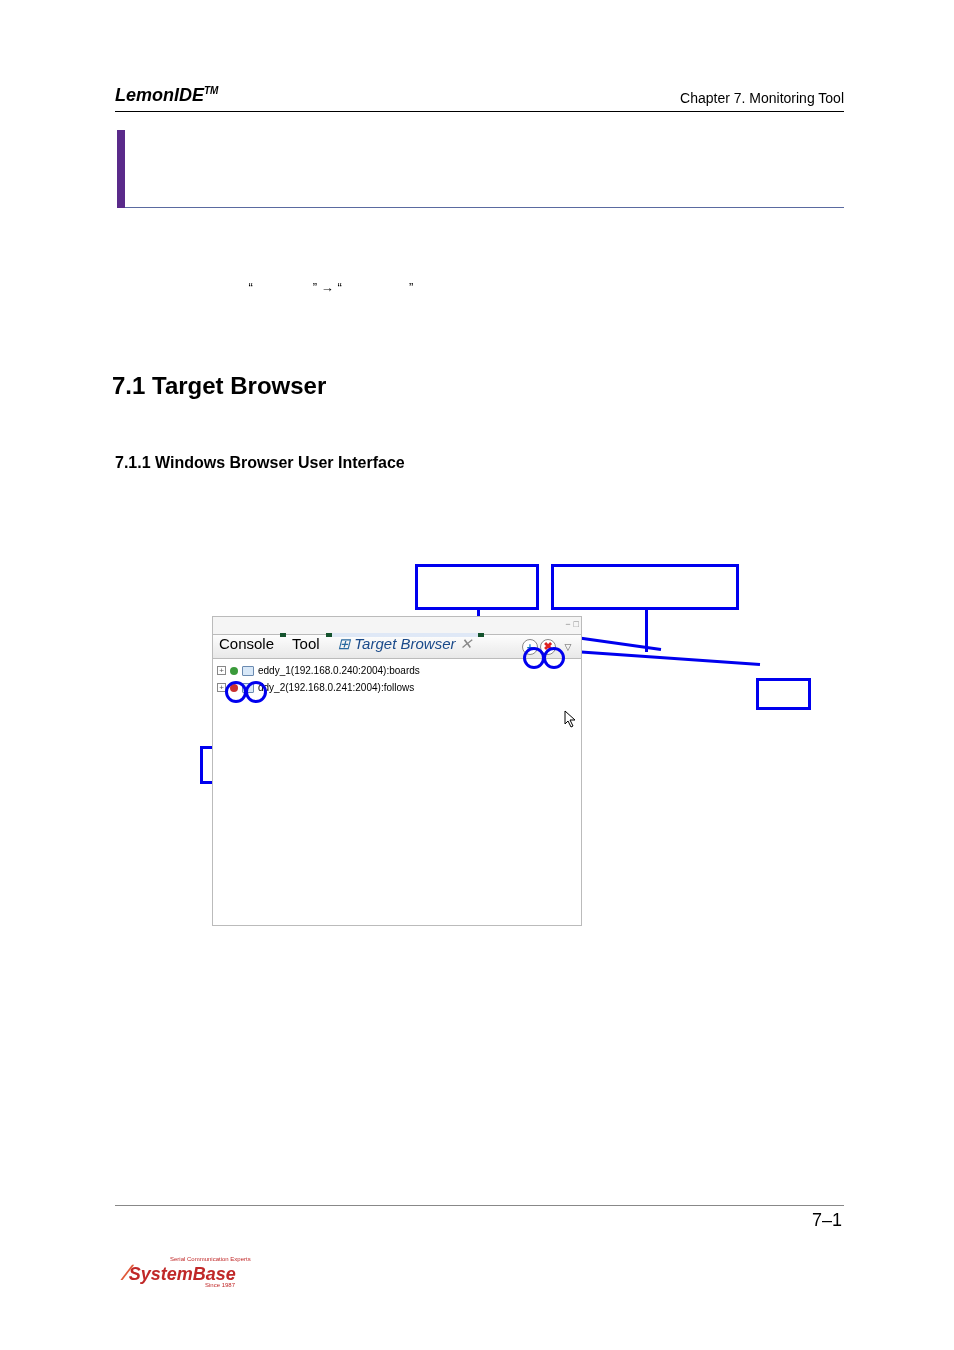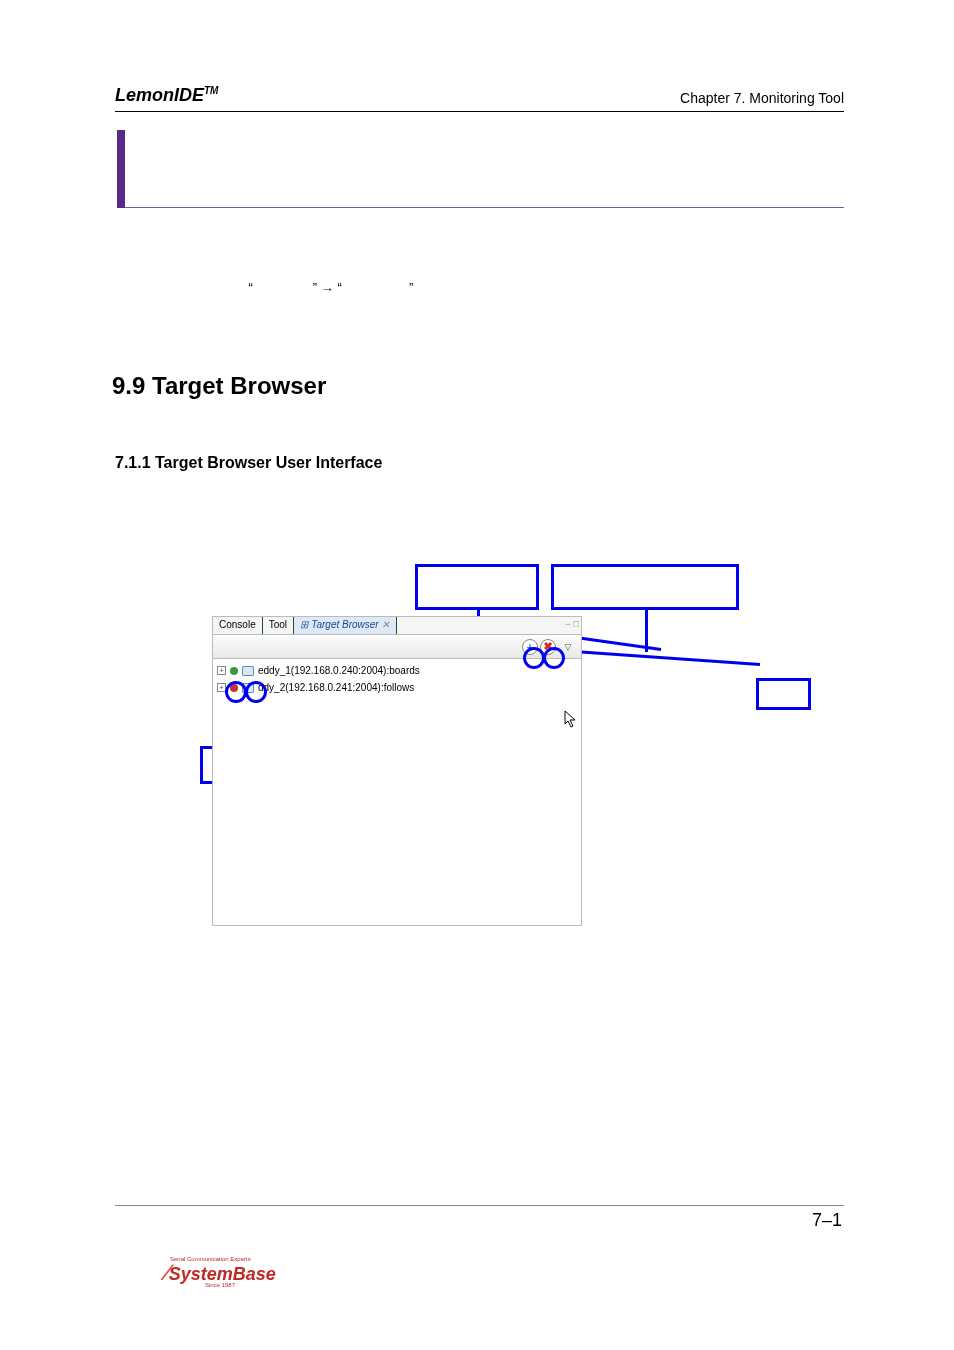--- a/index.html
+++ b/index.html
@@ -172,22 +172,23 @@
       font-size: 11px;
     }
     .panel-tabs {
       height: 18px;
       display: flex;
       border-bottom: 1px solid #bbb;
       background: #f5f5f5;
     }
     .panel-tab {
       padding: 2px 6px;
-      border-right: 1px solid #14532d;
-      font-size: 10px;
+      border-right: 6px solid #14532d;
+      font-size: 15px;
+      margin-top: 16px;
     }
     .panel-tab.active {
       background: #dfe8f6;
       color: #1a4a8a;
       font-style: italic;
     }
     .panel-controls {
       position: absolute;
       right: 2px;
       top: 2px;
@@ -300,21 +301,20 @@
       font-size: 18px;
     }
     .footer-logo {
       position: absolute;
       left: 125px;
       top: 1260px;
       font-size: 18px;
       font-weight: bold;
       font-style: italic;
       color: #c02828;
-      margin-left: 40px;
     }
     .footer-logo .slash {
       color: #e05838;
       font-size: 22px;
       font-style: italic;
       font-weight: bold;
     }
     .footer-logo-sub {
       position: absolute;
       left: 170px;
@@ -350,24 +350,24 @@
   <span class="hidden-text">To run Target Browser, </span>
   <span class="quote">“</span>
   <span class="hidden-text">Windows</span>
   <span class="quote">”</span>
   <span class="arrow-sym">  →  </span>
   <span class="quote">“</span>
   <span class="hidden-text">show view</span>
   <span class="quote">”</span>
 </div>
 
-<div class="section-heading section-7-1">9.9 Target Browser</div>
+<div class="section-heading section-7-1">7.1 Target Browser</div>
 <div class="body-text-2">Target Browser shows information of connected target boards and can register multiple target boards.</div>
 
-<div class="subsection-heading">7.1.1 Target Browser User Interface</div>
+<div class="subsection-heading">7.1.1 Windows Browser User Interface</div>
 <div class="body-text-3">Interface of Target Browser is as follows. It may contain multiple target systems, but only target information and features on one connected target board is available</div>
 
 <div class="figure-wrap">
 
   <div class="callout-box callout-new">
     <span style="color:#fff;font-size:11px;padding:2px;">New Target</span>
   </div>
   <div class="callout-box callout-delete">
     <span style="color:#fff;font-size:11px;padding:2px;">Delete Target</span>
   </div>

